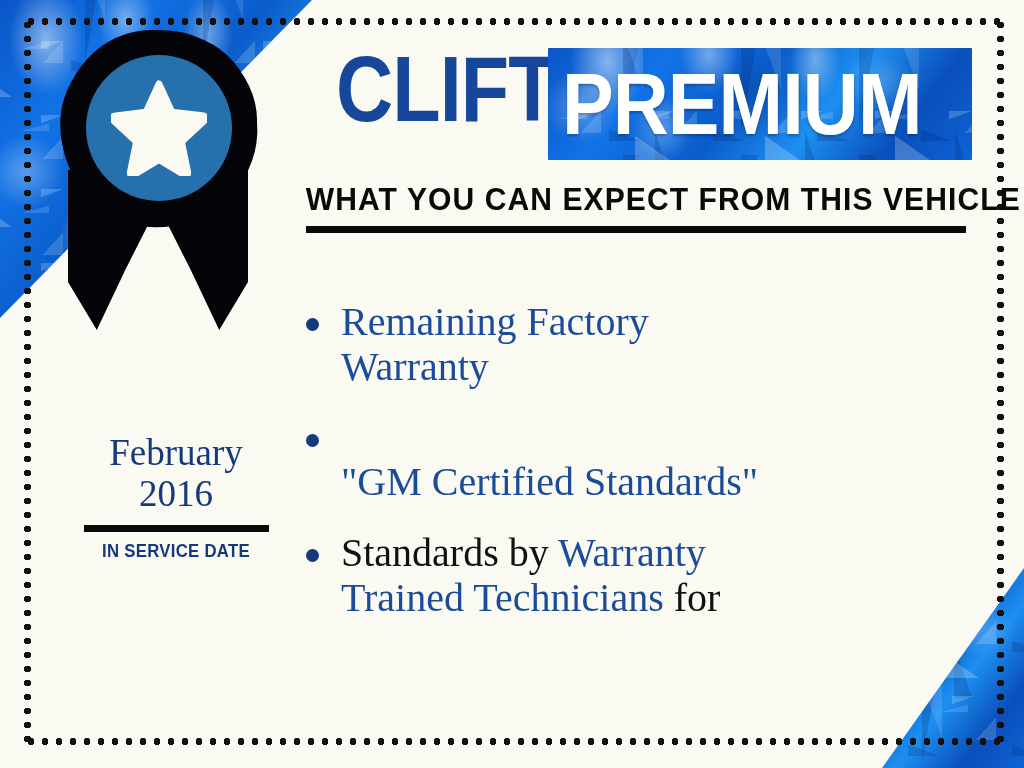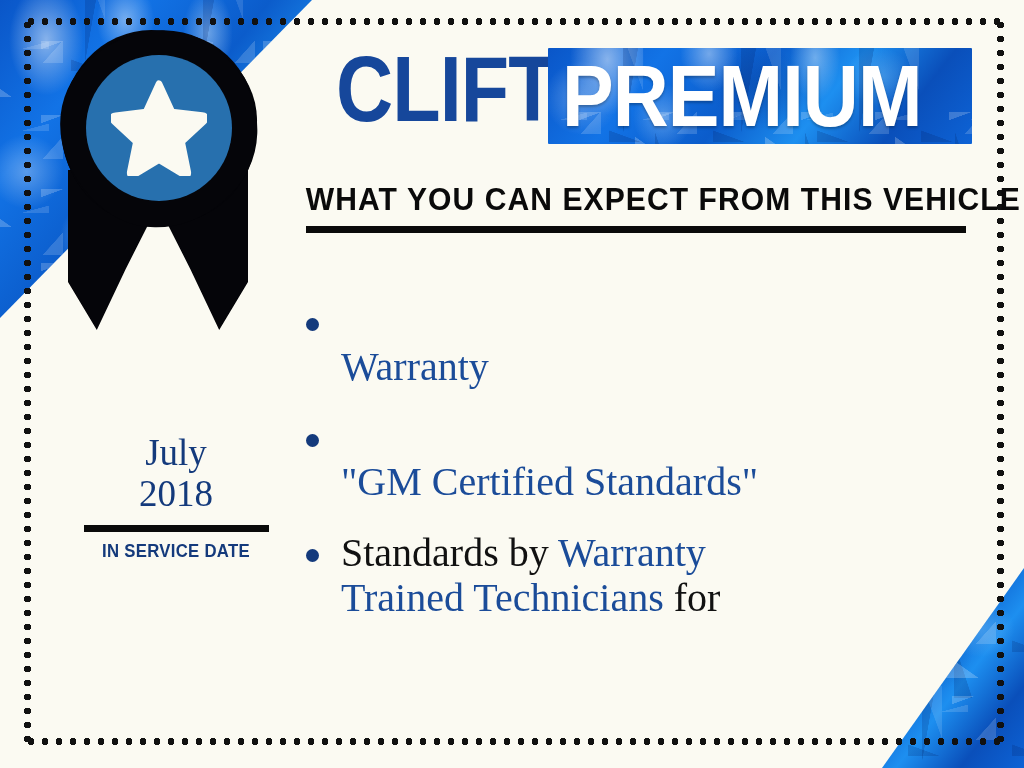--- a/index.html
+++ b/index.html
@@ -184,21 +184,21 @@
     line-height: 0.9;
     letter-spacing: -1px;
     color: #16479B;
     transform: scaleX(0.86);
     transform-origin: left center;
     white-space: nowrap;
   }
   #logo-premium-box {
     position: relative;
     margin-left: -44px;
-    height: 96px;
+    height: 112px;
     padding: 0 12px 0 14px;
     display: flex;
     align-items: center;
     overflow: hidden;
   }
   #logo-premium-box .poly-bg { border-radius: 1px; }
   #logo-premium {
     position: relative;
     z-index: 2;
     font-family: "Liberation Sans Narrow", "Liberation Sans", sans-serif;
@@ -323,33 +323,33 @@
         <div class="poly-bg"></div>
         <div id="logo-premium">PREMIUM</div>
       </div>
     </div>
     <div id="subtitle">WHAT YOU CAN EXPECT FROM THIS VEHICLE</div>
     <div id="title-rule"></div>
   </div>
 
   <div id="date-block">
     <div id="date-value">
-      <div>July</div>
-      <div>2018</div>
+      <div>February</div>
+      <div>2016</div>
     </div>
     <div id="date-rule"></div>
     <div id="date-label">IN SERVICE DATE</div>
   </div>
 
   <div id="benefits">
 
     <div class="benefit">
       <div class="benefit-bullet"></div>
       <div class="benefit-text">
-        <br>
+        <span class="hl">Remaining Factory</span><br>
         <span class="hl">Warranty</span>
       </div>
     </div>
 
     <div class="benefit">
       <div class="benefit-bullet"></div>
       <div class="benefit-text">
         <br>
         <span class="hl">"GM Certified Standards"</span>
       </div>

